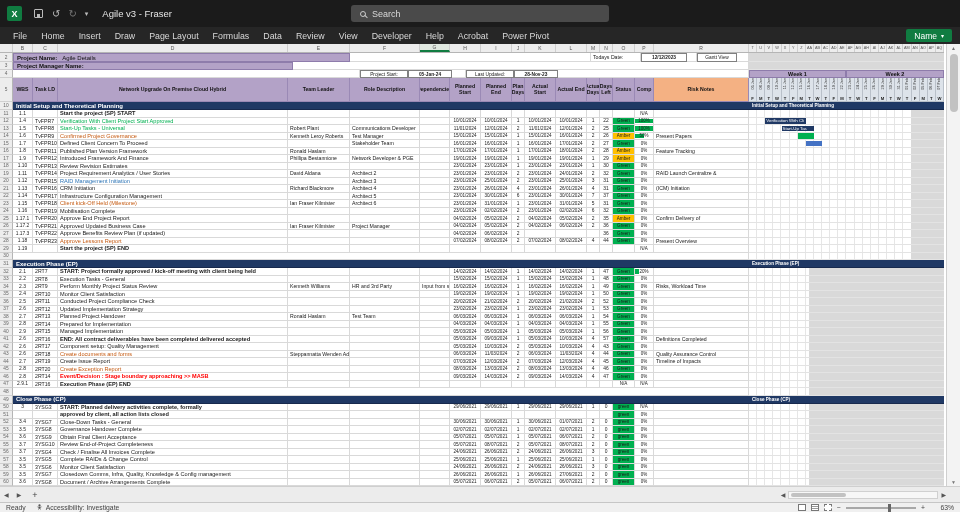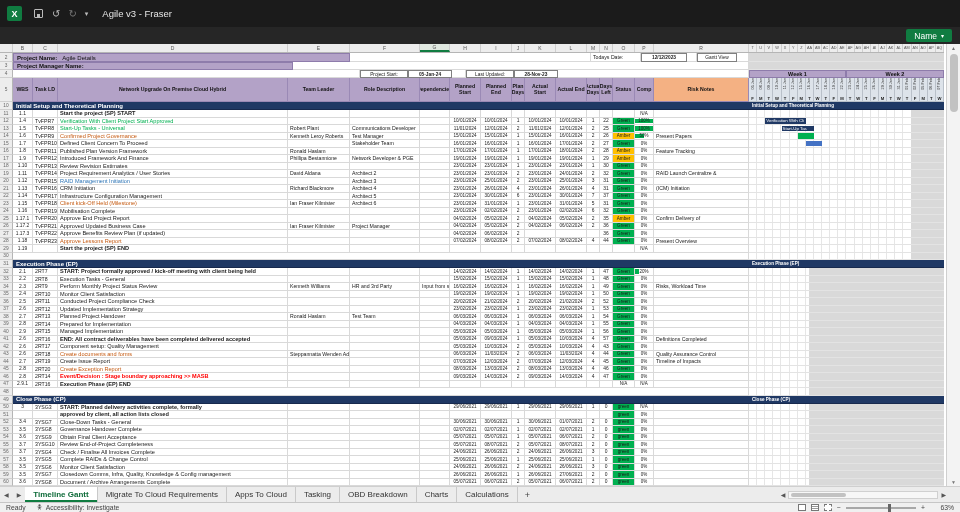--- a/index.html
+++ b/index.html
@@ -85,23 +85,42 @@
 </head>
 <body>
 
 <div class="titlebar">
   <div class="xlicon">X</div>
   <div class="saveic"></div>
   <span class="qat">↺</span>
   <span class="qat" style="color:#777">↻</span>
   <span class="qat" style="font-size:7px">▾</span>
   <span class="tb-title">Agile v3  -  Fraser</span>
+  <div class="searchbox">
+    <span class="lens"></span>
+    <span>Search</span>
+  </div>
 </div>
 
 <div class="menubar">
+  <div id="menu-items" style="display:flex">
+      <div class="mi">File</div>
+      <div class="mi">Home</div>
+      <div class="mi">Insert</div>
+      <div class="mi">Draw</div>
+      <div class="mi">Page Layout</div>
+      <div class="mi">Formulas</div>
+      <div class="mi">Data</div>
+      <div class="mi">Review</div>
+      <div class="mi">View</div>
+      <div class="mi">Developer</div>
+      <div class="mi">Help</div>
+      <div class="mi">Acrobat</div>
+      <div class="mi">Power Pivot</div>
+    </div>
   <div class="sharebtn">
     <span>Name</span>
       <span style="font-size:6px">▾</span>
   </div>
 </div>
 
 <div id="sheet">
   <div class="colstrip" id="colstrip">
       <div class="cl" style="width: 13px;"></div>
       <div class="cl" style="width: 20px;">B</div>
@@ -1478,29 +1497,20 @@
   <div class="vscroll">
     <span style="margin-top:1px">▲</span>
     <div class="vthumb"></div>
     <span style="margin-top:auto;margin-bottom:1px">▼</span>
   </div>
 </div>
 
 <div class="tabstrip">
   <span class="tabnav">◀</span>
   <span class="tabnav">▶</span>
-  <div id="tabs" style="display:flex;height:100%">
-      <div class="tab active">Timeline Gantt</div>
-      <div class="tab">Migrate To Cloud Requirements</div>
-      <div class="tab">Apps To Cloud</div>
-      <div class="tab">Tasking</div>
-      <div class="tab">OBD Breakdown</div>
-      <div class="tab">Charts</div>
-      <div class="tab">Calculations</div>
-    </div>
   <span class="addtab">+</span>
   <div class="hscroll">
     <span>◀</span>
     <div class="htrack">
         <div class="hthumb"></div>
       </div>
     <span>▶</span>
   </div>
 </div>
 

